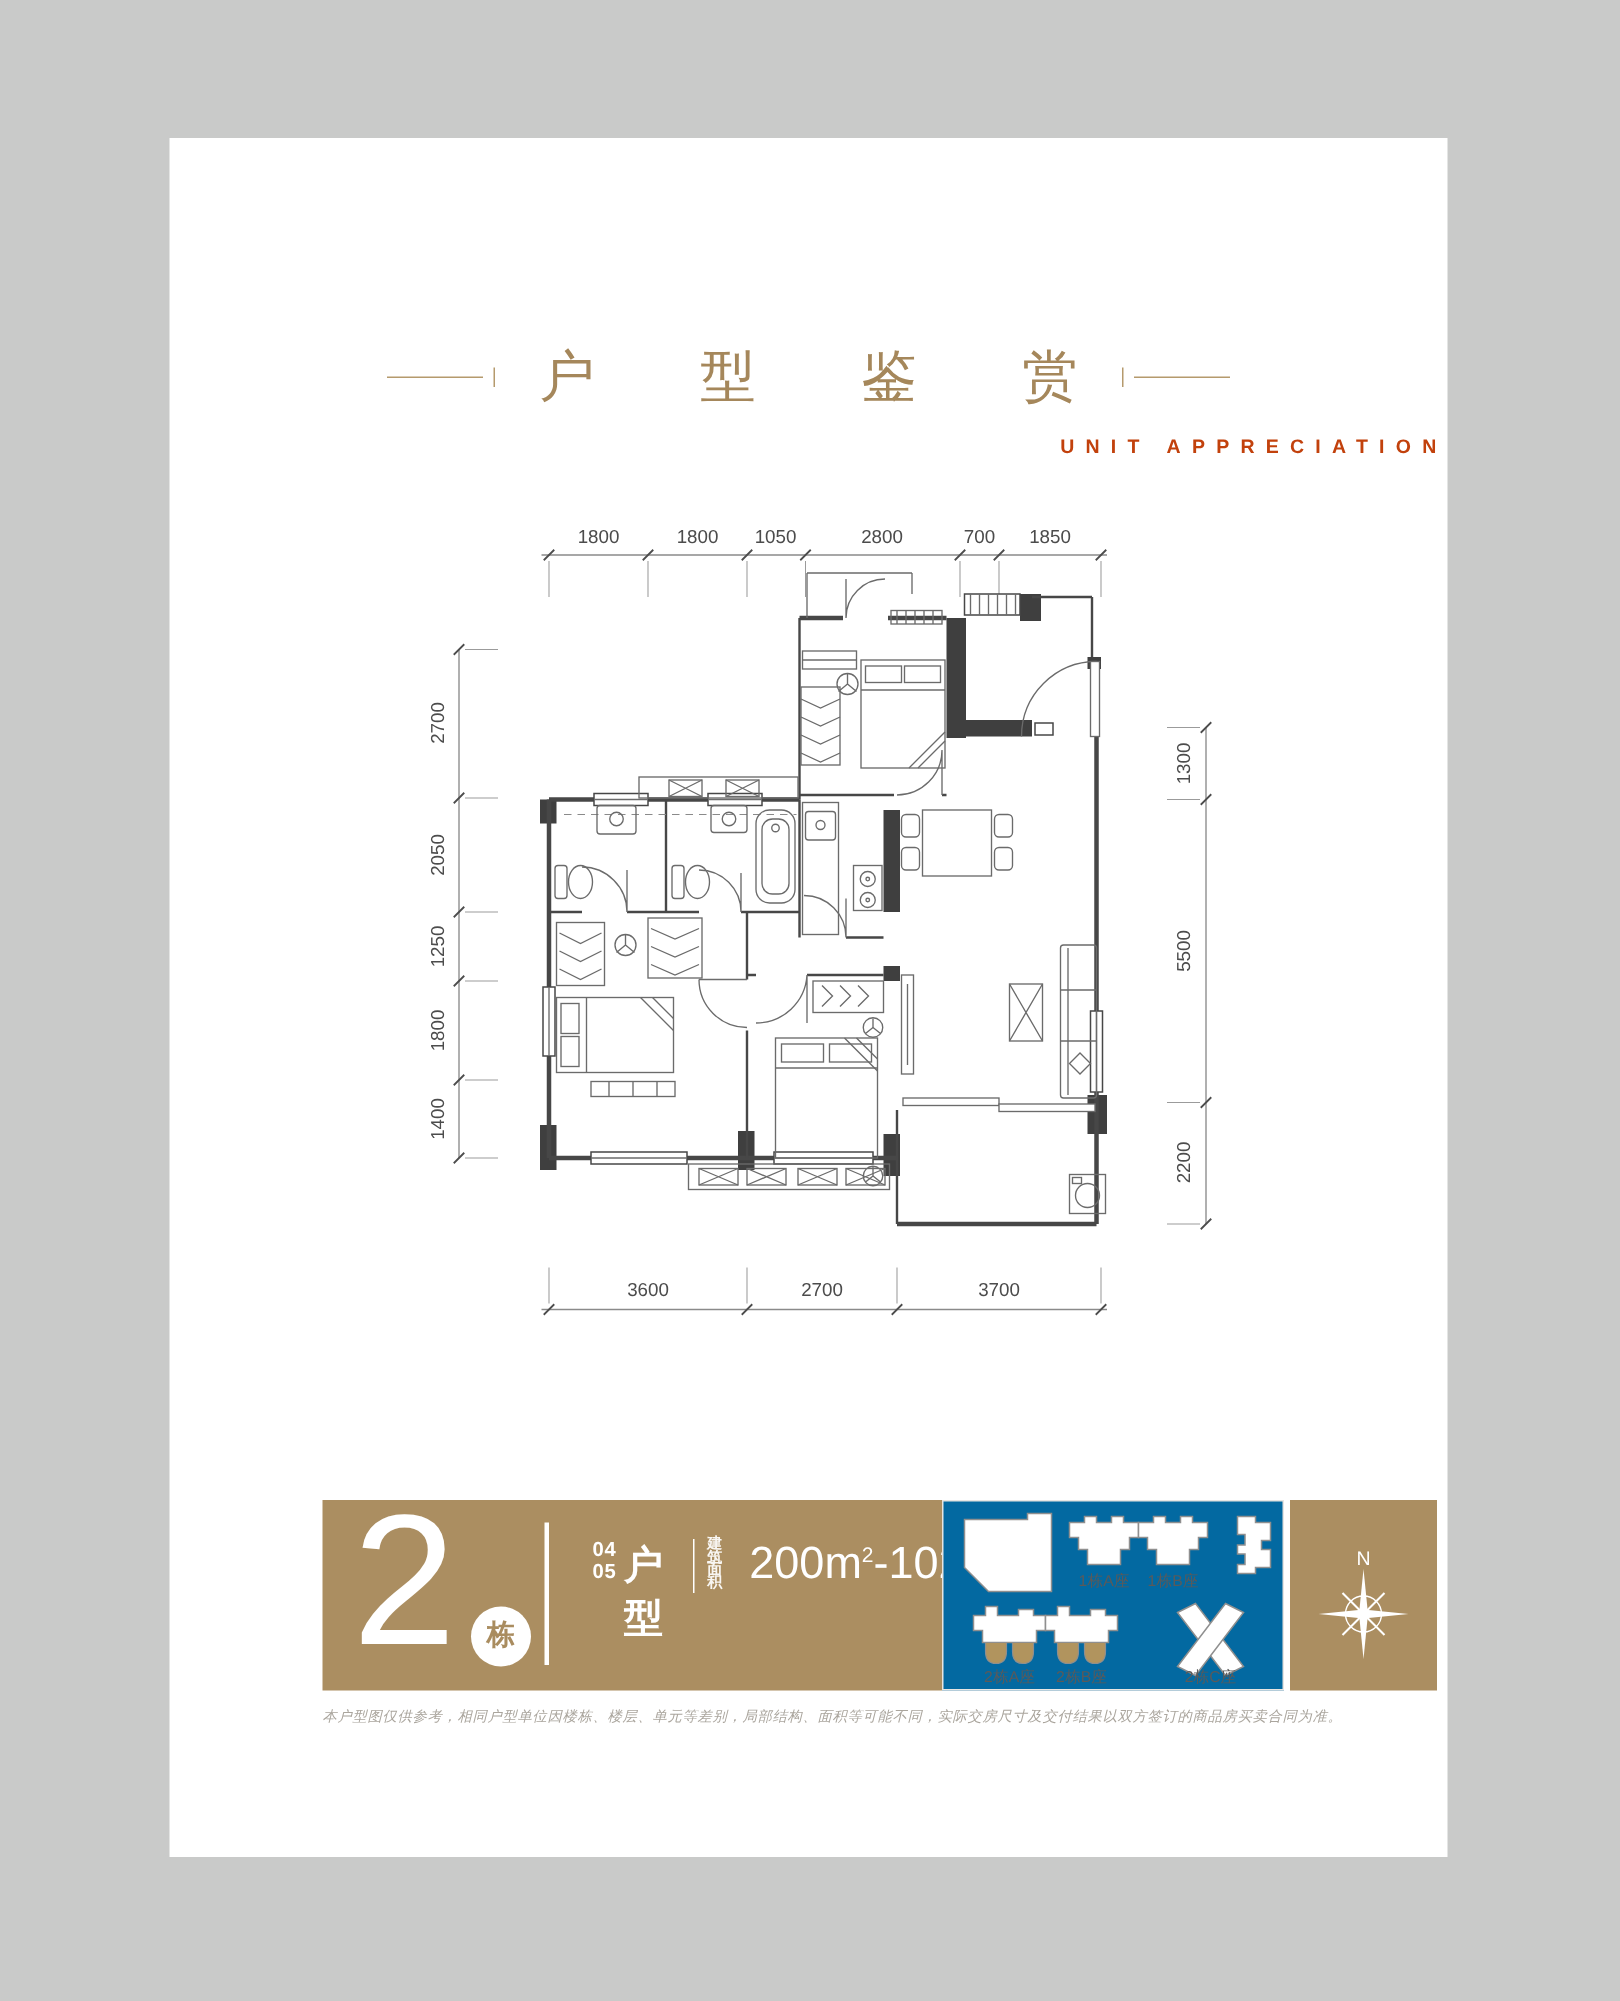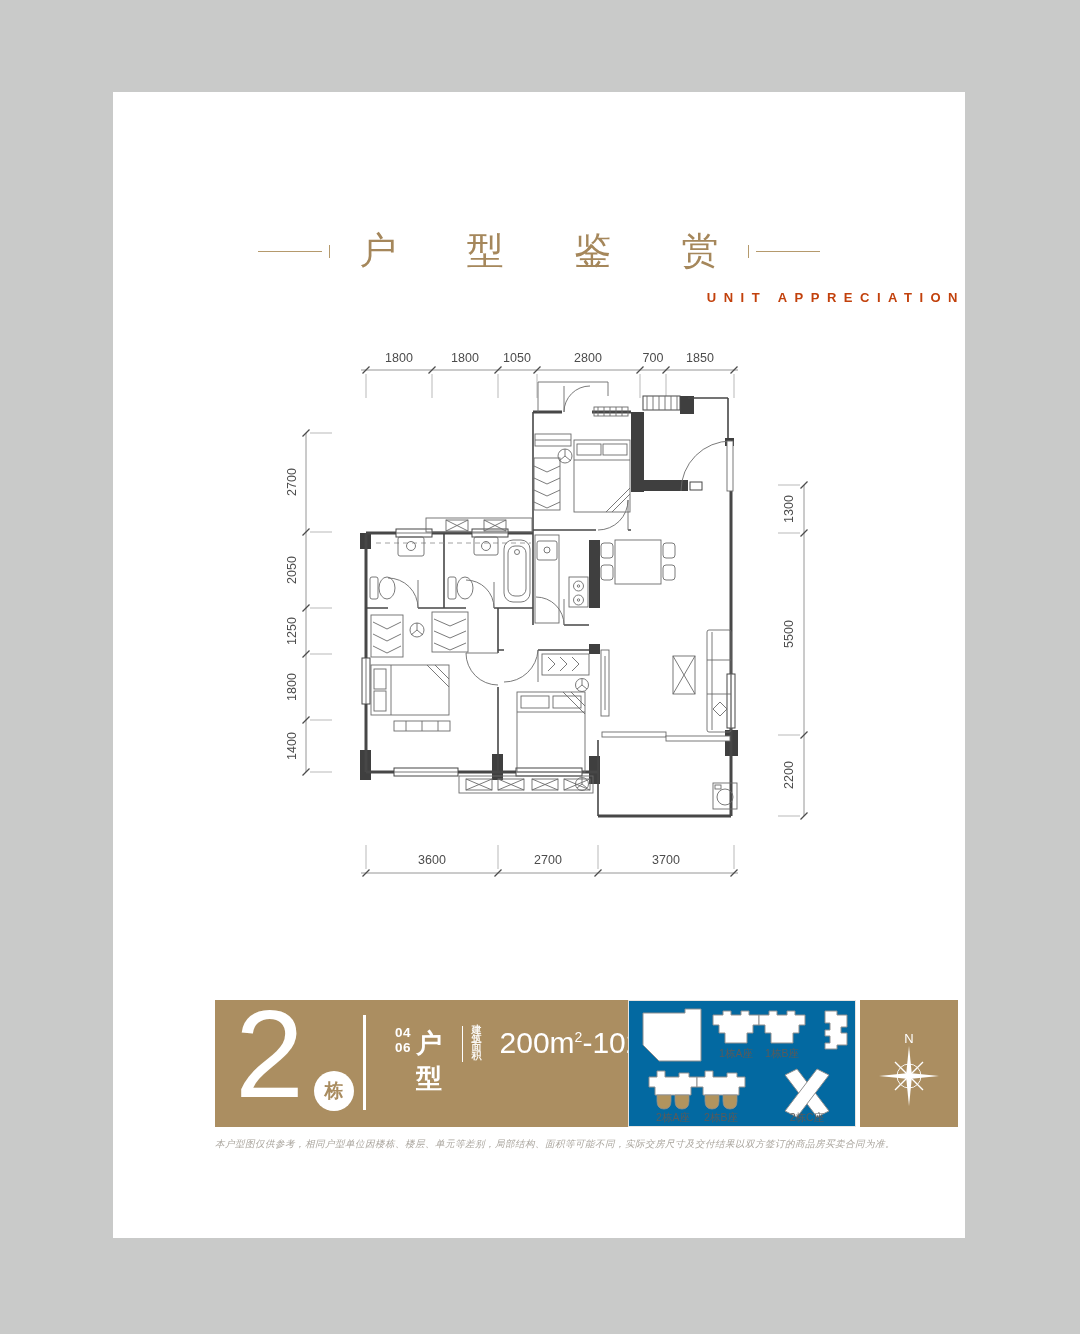--- a/index.html
+++ b/index.html
@@ -363,21 +363,21 @@
   </div>
 
   <div class="gold1">
     <div class="big-two">2</div>
     <div class="dong-badge">栋</div>
     <div class="divider"></div>
     <div class="info">
       <div class="type-row">
         <span class="type-no">
           <span>04</span><br>
-          <span>06</span>
+          <span>05</span>
         </span>
         <span class="type-label">户型</span>
         <span class="vbar"></span>
         <span class="area-label">建筑面积</span>
         <span class="area"><span>200m</span><span class="sup">2</span><span>-</span><span>102m</span><span class="sup">2</span></span>
       </div>
     </div>
   </div>
 
   <div class="key-block">

